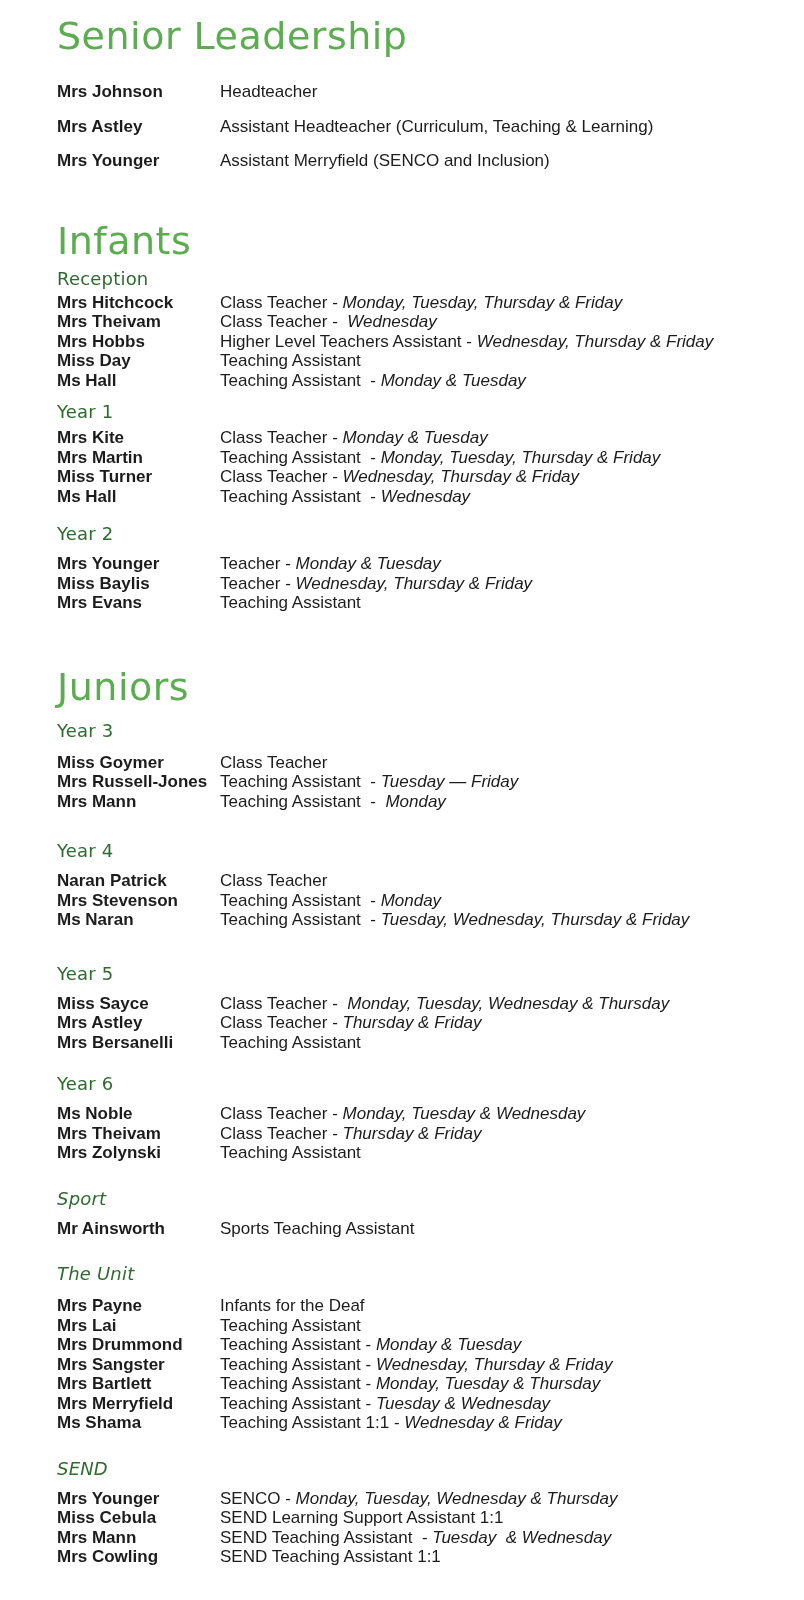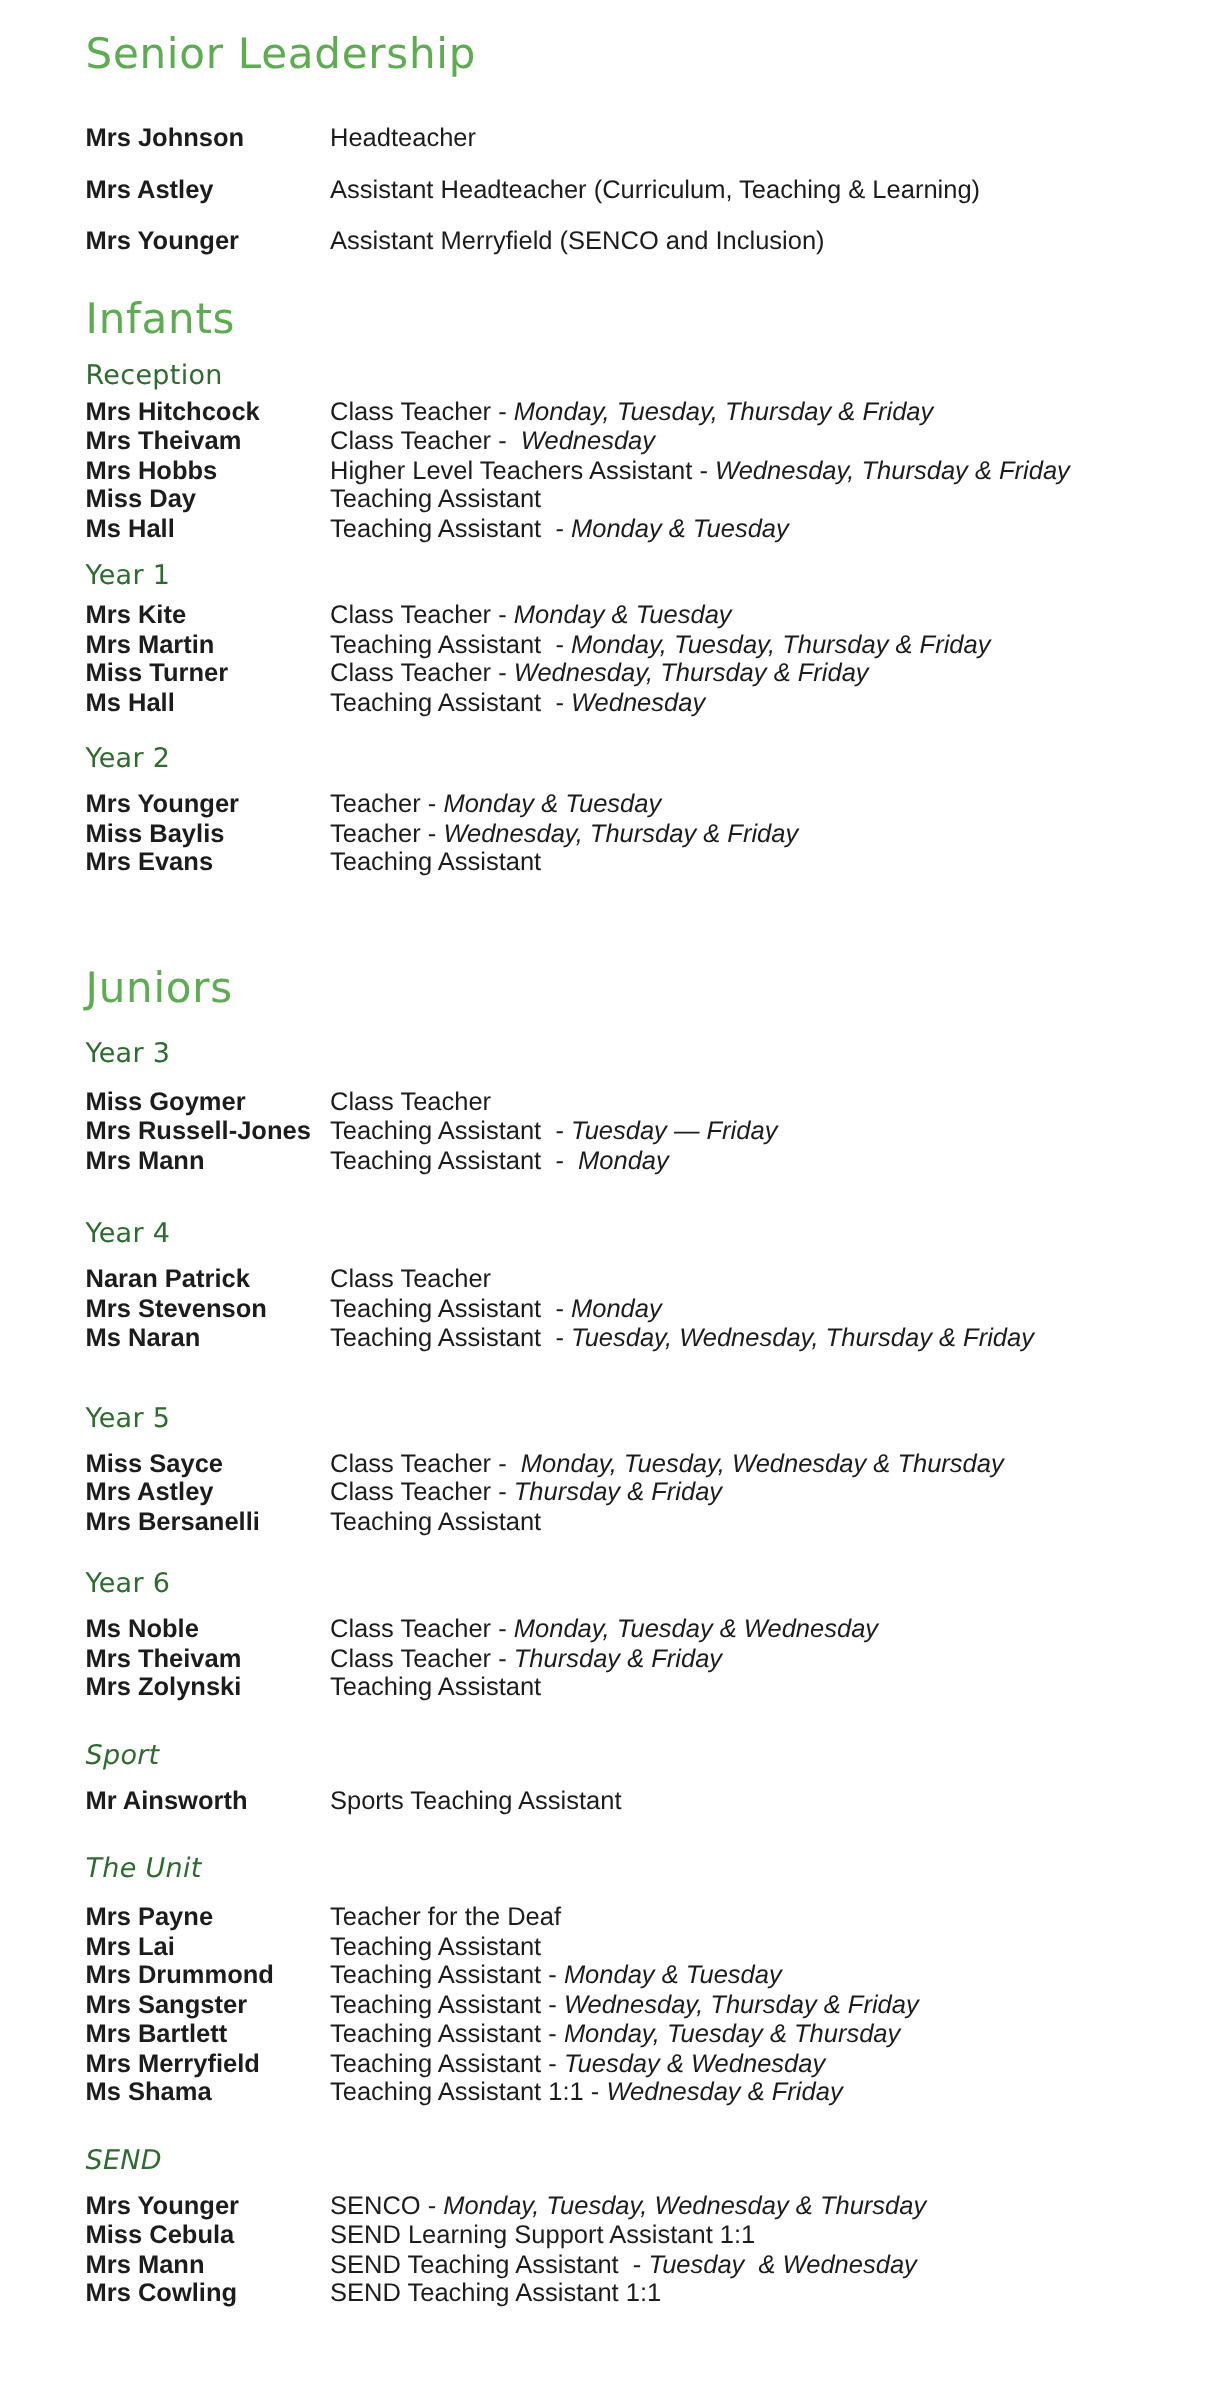--- a/index.html
+++ b/index.html
@@ -12,21 +12,21 @@
     min-height: 1600px;
     box-sizing: border-box;
     padding: 18px 24px 30px 57px;
     background: var(--background, #ffffff);
     font-family: "Liberation Sans", sans-serif;
     color: var(--body-text, #1c1c1c);
   }
   .section-title {
     font-family: "DejaVu Sans", sans-serif;
     font-weight: normal;
-    font-size: 28px;
+    font-size: 38px;
     line-height: 36px;
     margin: 0;
     color: var(--section-heading, #5cac50);
     letter-spacing: 0.5px;
   }
   .subsection-title {
     font-family: "DejaVu Sans", sans-serif;
     font-weight: normal;
     font-size: 18px;
     line-height: 24px;
@@ -56,21 +56,21 @@
   .mt2  { margin-top: 2px; }
   .mt4  { margin-top: 4px; }
   .mt8  { margin-top: 8px; }
   .mt10 { margin-top: 10px; }
   .mt14 { margin-top: 14px; }
   .mt16 { margin-top: 16px; }
   .mt20 { margin-top: 20px; }
   .mt24 { margin-top: 24px; font-style: italic; }
   .mt28 { margin-top: 28px; }
   .mt32 { margin-top: 32px; }
-  .mt52 { margin-top: 24px; }
+  .mt52 { margin-top: 52px; }
   .mt56 { margin-top: 56px; }
 </style>
 </head>
 <body>
 
 <div class="page">
 
   <section>
     <h1 class="section-title">Senior Leadership</h1>
     <div class="rows rows-wide mt28">
@@ -242,21 +242,21 @@
             <span class="role"><span class="role-text">Sports Teaching Assistant</span><em class="role-days"></em></span>
           </div>
         </div>
     </div>
 
     <div class="subsection">
       <h2 class="subsection-title mt24">The Unit</h2>
       <div class="rows mt10">
           <div class="row">
             <span class="name">Mrs Payne</span>
-            <span class="role"><span class="role-text">Teacher for the Deaf</span><em class="role-days"></em></span>
+            <span class="role"><span class="role-text">Infants for the Deaf</span><em class="role-days"></em></span>
           </div>
           <div class="row">
             <span class="name">Mrs Lai</span>
             <span class="role"><span class="role-text">Teaching Assistant</span><em class="role-days"></em></span>
           </div>
           <div class="row">
             <span class="name">Mrs Drummond</span>
             <span class="role"><span class="role-text">Teaching Assistant - </span><em class="role-days">Monday &amp; Tuesday</em></span>
           </div>
           <div class="row">

